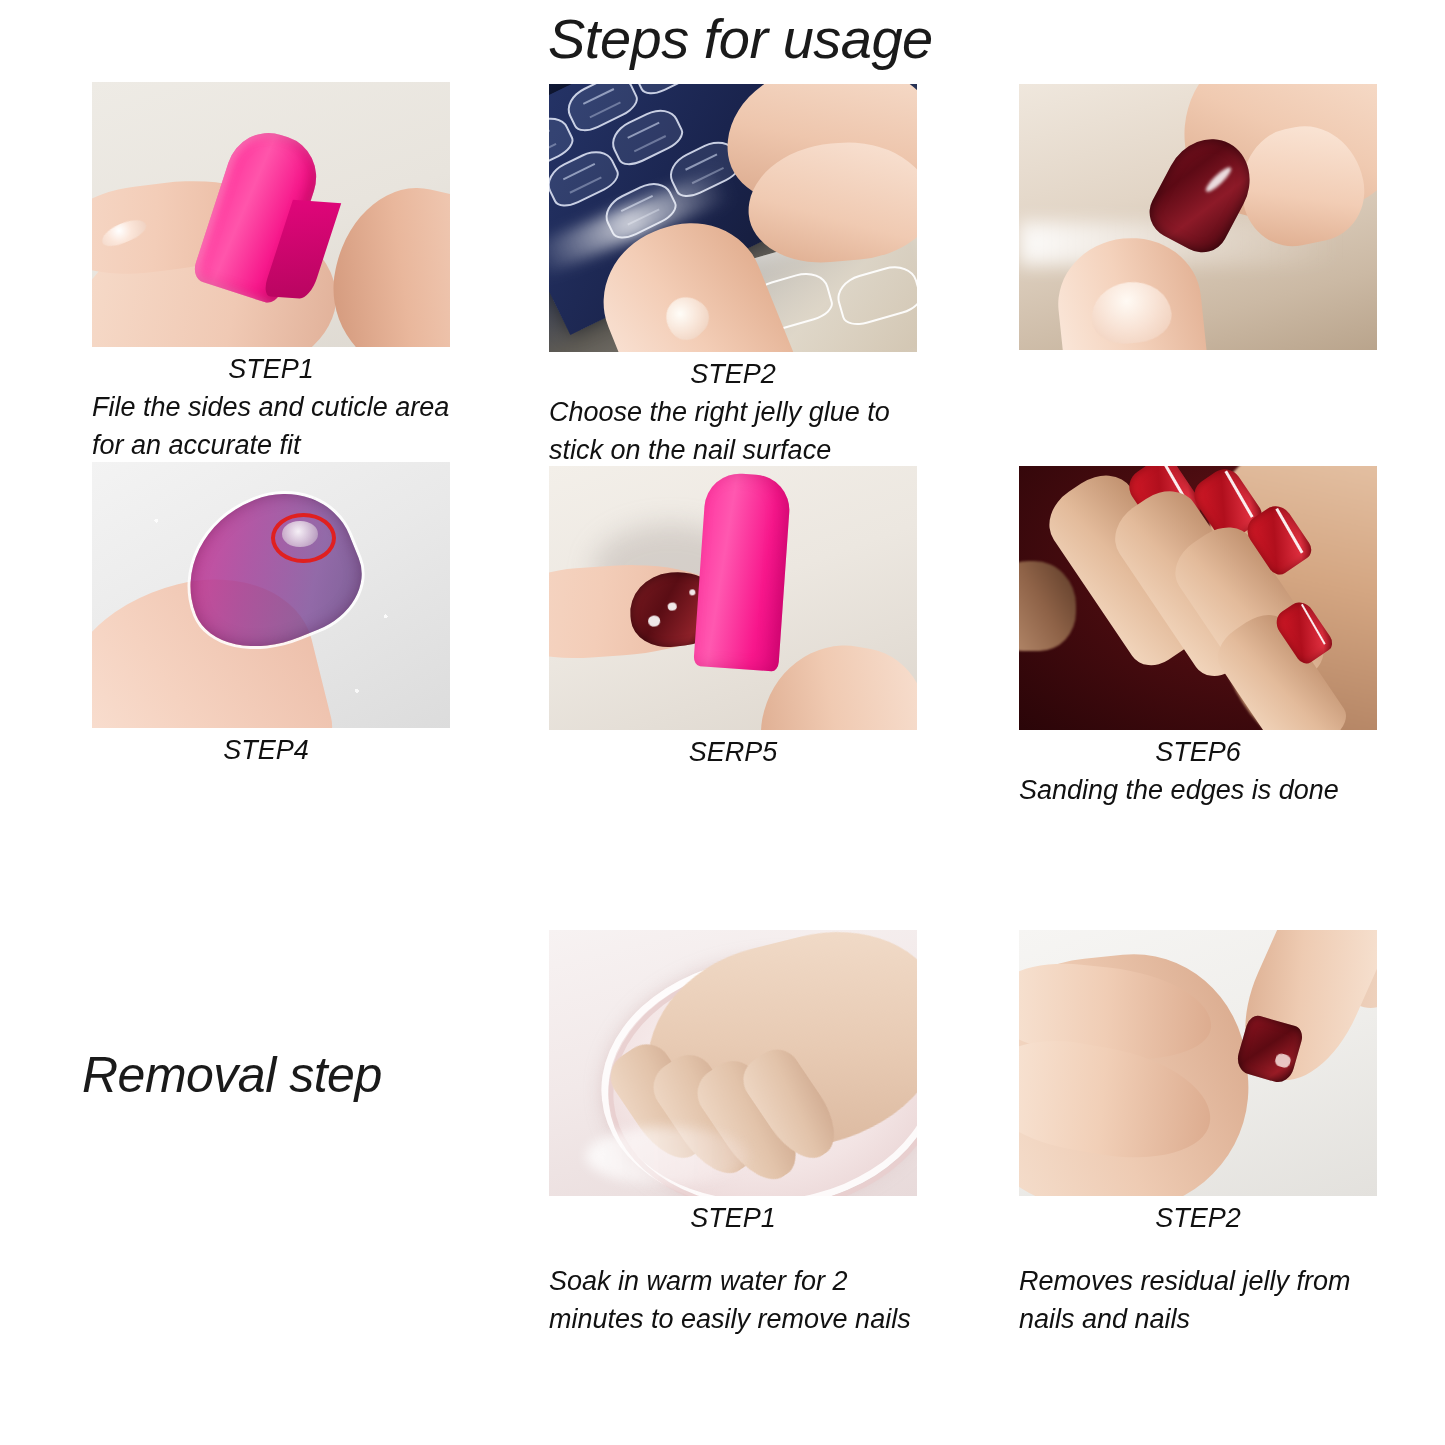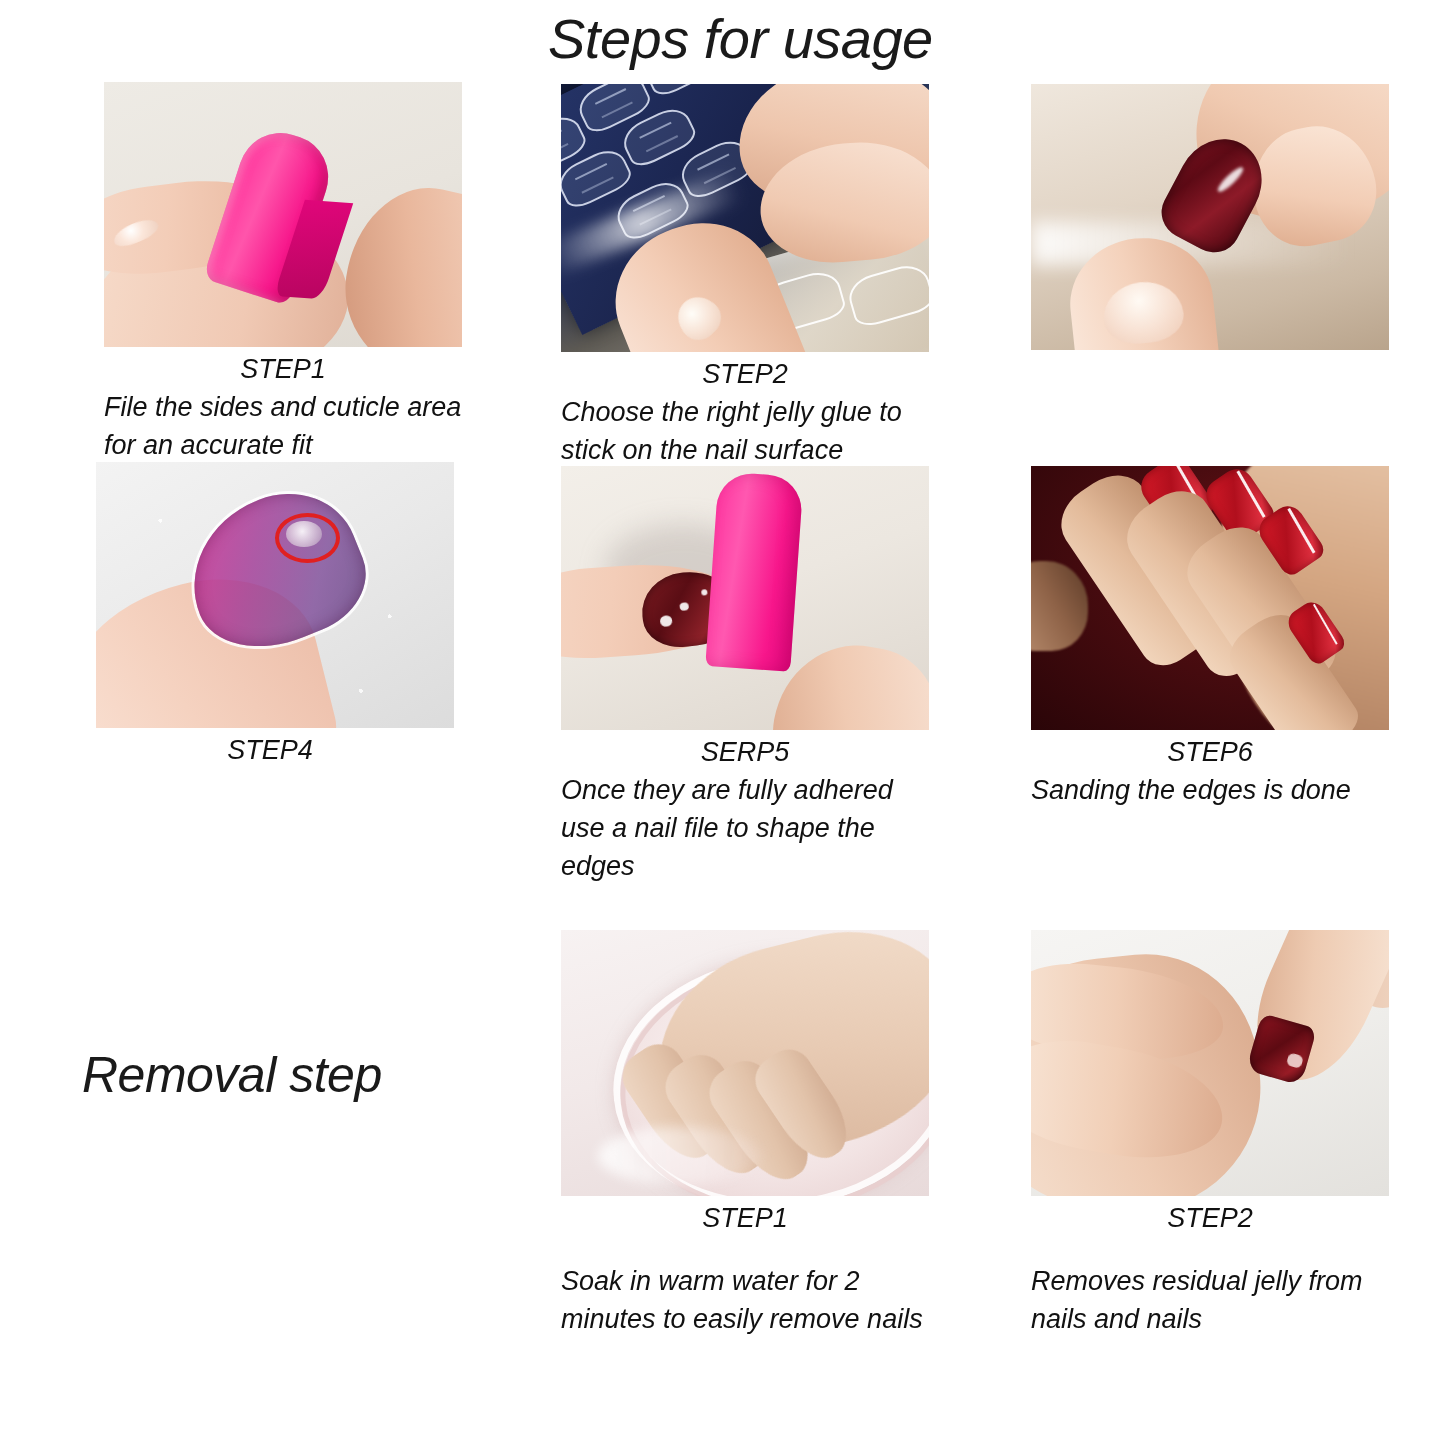--- a/index.html
+++ b/index.html
@@ -36,21 +36,20 @@
     font-style: italic;
     font-weight: 400;
     color: #1a1a1a;
     letter-spacing: -0.5px;
     white-space: nowrap;
   }
 
   
   .cell {
     position: absolute;
-    margin-left: 12px;
   }
   .photo {
     position: relative;
     overflow: hidden;
     background: #eceae6;
   }
   .caption-block {
     margin-top: 6px;
   }
   .step-label {
@@ -484,21 +483,21 @@
     <div class="thumb-hold"></div>
     <div class="pressnail">
       <div class="shine"></div>
     </div>
     <div class="finger-low">
       <div class="finger-low-nail"></div>
     </div>
   </div>
 </div>
 
-<div class="cell" style="left:84px; top:462px; width:348px;">
+<div class="cell" style="left:92px; top:462px; width:348px;">
   <div class="photo p4" style="width:358px; height:266px;">
     <div class="speckle"></div>
     <div class="thumb"></div>
     <div class="tip"></div>
     <div class="size-num"></div>
     <div class="circle-mark"></div>
   </div>
   <div class="caption-block">
     <div class="step-label">STEP4</div>
   </div>
@@ -511,21 +510,20 @@
     <div class="darknail">
       <div class="dot1"></div>
       <div class="dot2"></div>
       <div class="dot3"></div>
     </div>
     <div class="file"></div>
     <div class="thumb-low"></div>
   </div>
   <div class="caption-block">
     <div class="step-label">SERP5</div>
-    <div class="step-desc">Once they are fully adhered use a nail file to shape the edges</div>
   </div>
 </div>
 
 <div class="cell" style="left:1019px; top:466px; width:358px;">
   <div class="photo p6" style="width:358px; height:264px;">
     <div class="palm"></div>
     <div class="thumb-dark"></div>
 
     <div class="fing" style="left:18%; top:2%;  width:26%; height:74%;"></div>
     <div class="rn" style="left:33%; top:-2%; width:15%; height:26%;"></div>

